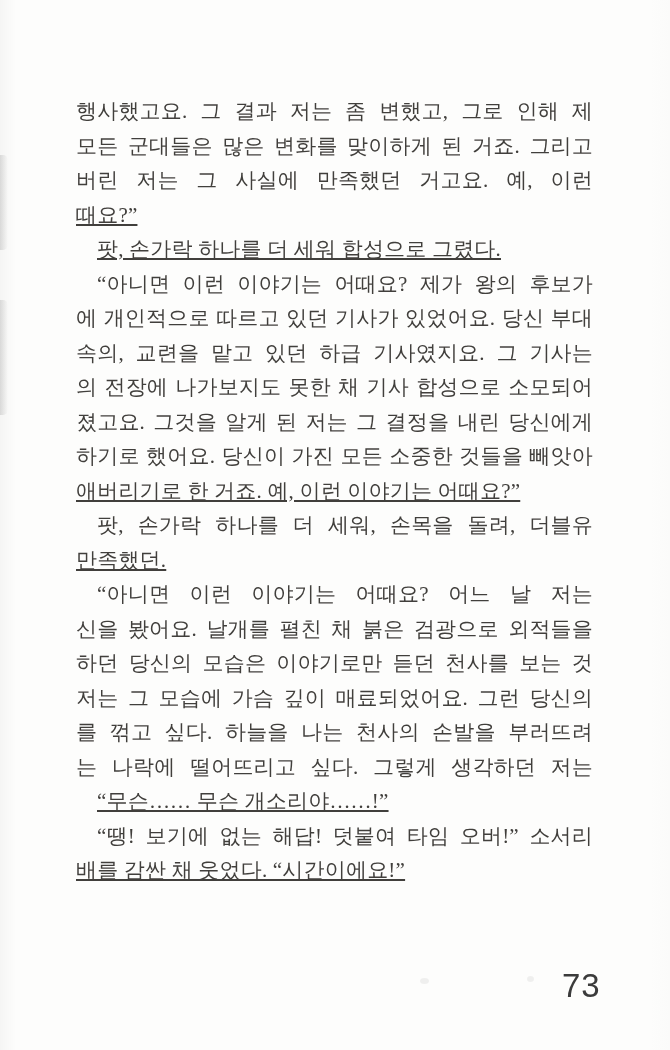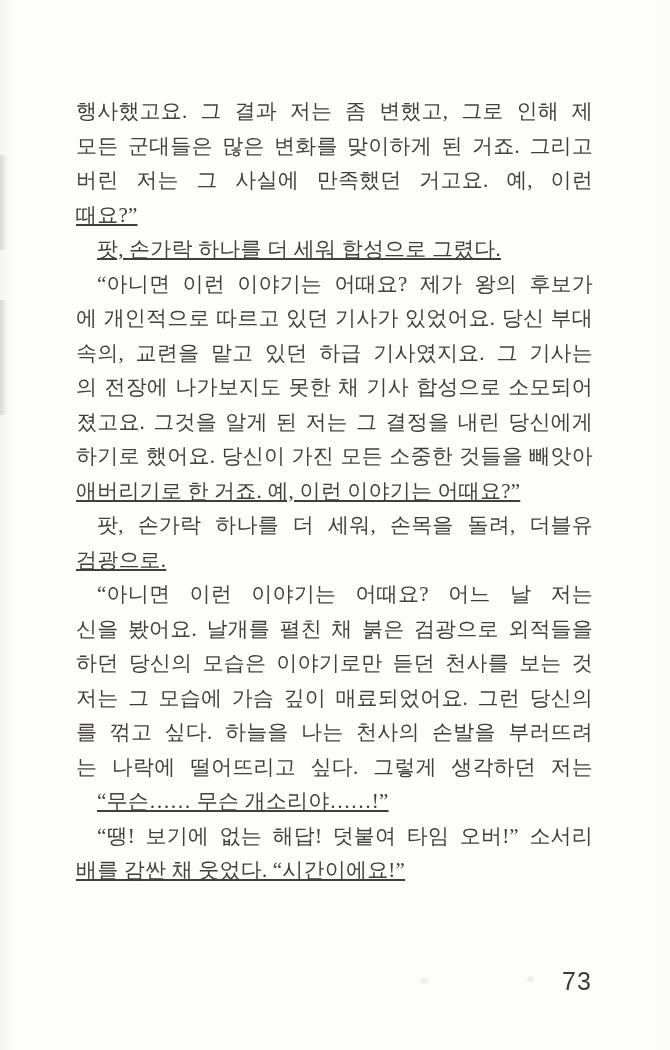--- a/index.html
+++ b/index.html
@@ -45,21 +45,21 @@
     overflow: hidden;
     text-align-last: justify;
   }
   .line.last { text-align-last: left; text-decoration: underline; }
   .line.indent { text-indent: 21px; }
   .page-number {
     position: absolute;
     left: 562px;
     top: 967px;
     font-family: "Liberation Sans", "DejaVu Sans", sans-serif;
-    font-size: 25px;
+    font-size: 33px;
     color: #3b3b3b;
     letter-spacing: 1px;
   }
   .smudge {
     position: absolute;
     border-radius: 50%;
     background: rgba(0,0,0,0.055);
   }
   .smudge.s1 { left: 420px; top: 978px; width: 9px; height: 6px; }
   .smudge.s2 { left: 527px; top: 976px; width: 7px; height: 6px; }
@@ -78,21 +78,21 @@
       <div class="line last">때요?”</div>
       <div class="line last indent">팟, 손가락 하나를 더 세워 합성으로 그렸다.</div>
       <div class="line indent">“아니면 이런 이야기는 어때요? 제가 왕의 후보가 되기 전</div>
       <div class="line">에 개인적으로 따르고 있던 기사가 있었어요. 당신 부대 소</div>
       <div class="line">속의, 교련을 맡고 있던 하급 기사였지요. 그 기사는 외적과</div>
       <div class="line">의 전장에 나가보지도 못한 채 기사 합성으로 소모되어 사라</div>
       <div class="line">졌고요. 그것을 알게 된 저는 그 결정을 내린 당신에게 복수</div>
       <div class="line">하기로 했어요. 당신이 가진 모든 소중한 것들을 빼앗아 없</div>
       <div class="line last">애버리기로 한 거죠. 예, 이런 이야기는 어때요?”</div>
       <div class="line indent">팟, 손가락 하나를 더 세워, 손목을 돌려, 더블유 형태를</div>
-      <div class="line last">검광으로.</div>
+      <div class="line last">만족했던.</div>
       <div class="line indent">“아니면 이런 이야기는 어때요? 어느 날 저는 전장에서 당</div>
       <div class="line">신을 봤어요. 날개를 펼친 채 붉은 검광으로 외적들을 일소</div>
       <div class="line">하던 당신의 모습은 이야기로만 듣던 천사를 보는 것 같았죠.</div>
       <div class="line">저는 그 모습에 가슴 깊이 매료되었어요. 그런 당신의 날개</div>
       <div class="line">를 꺾고 싶다. 하늘을 나는 천사의 손발을 부러뜨려 바닥없</div>
       <div class="line">는 나락에 떨어뜨리고 싶다. 그렇게 생각하던 저는 마침내</div>
       <div class="line last indent">“무슨…… 무슨 개소리야……!”</div>
       <div class="line indent">“땡! 보기에 없는 해답! 덧붙여 타임 오버!” 소서리 킹은</div>
       <div class="line last">배를 감싼 채 웃었다. “시간이에요!”</div>
     </div>

